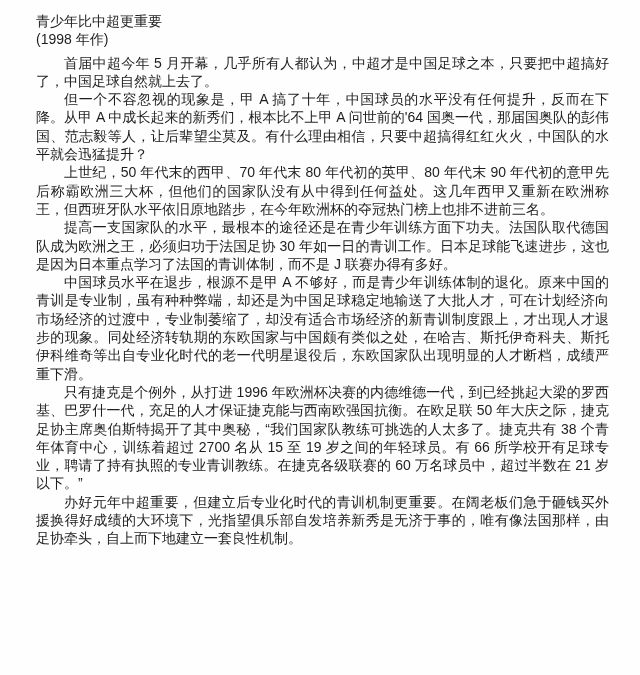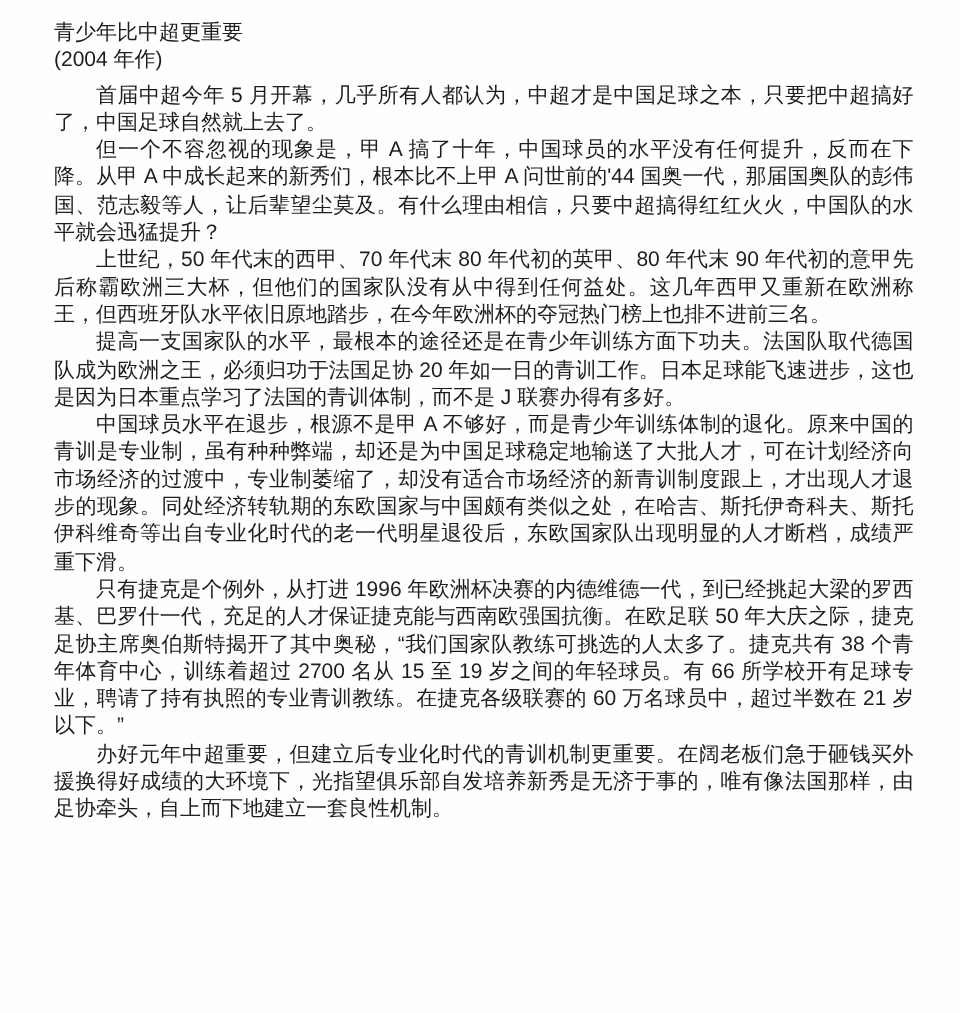--- a/index.html
+++ b/index.html
@@ -36,23 +36,23 @@
   }
   .body-para {
     text-indent: 2em;
   }
 </style>
 </head>
 <body style="background: rgb(254, 254, 254);">
 
 <div class="doc" style="color: rgb(29, 29, 29);">
   <p class="head-line">青少年比中超更重要</p>
-  <p class="head-line">(2004 年作)</p>
+  <p class="head-line">(1998 年作)</p>
   <div class="para-block">
     <p class="body-para">首届中超今年 5 月开幕，几乎所有人都认为，中超才是中国足球之本，只要把中超搞好了，中国足球自然就上去了。</p>
-    <p class="body-para">但一个不容忽视的现象是，甲 A 搞了十年，中国球员的水平没有任何提升，反而在下降。从甲 A 中成长起来的新秀们，根本比不上甲 A 问世前的'44 国奥一代，那届国奥队的彭伟国、范志毅等人，让后辈望尘莫及。有什么理由相信，只要中超搞得红红火火，中国队的水平就会迅猛提升？</p>
+    <p class="body-para">但一个不容忽视的现象是，甲 A 搞了十年，中国球员的水平没有任何提升，反而在下降。从甲 A 中成长起来的新秀们，根本比不上甲 A 问世前的'64 国奥一代，那届国奥队的彭伟国、范志毅等人，让后辈望尘莫及。有什么理由相信，只要中超搞得红红火火，中国队的水平就会迅猛提升？</p>
     <p class="body-para">上世纪，50 年代末的西甲、70 年代末 80 年代初的英甲、80 年代末 90 年代初的意甲先后称霸欧洲三大杯，但他们的国家队没有从中得到任何益处。这几年西甲又重新在欧洲称王，但西班牙队水平依旧原地踏步，在今年欧洲杯的夺冠热门榜上也排不进前三名。</p>
-    <p class="body-para">提高一支国家队的水平，最根本的途径还是在青少年训练方面下功夫。法国队取代德国队成为欧洲之王，必须归功于法国足协 20 年如一日的青训工作。日本足球能飞速进步，这也是因为日本重点学习了法国的青训体制，而不是 J 联赛办得有多好。</p>
+    <p class="body-para">提高一支国家队的水平，最根本的途径还是在青少年训练方面下功夫。法国队取代德国队成为欧洲之王，必须归功于法国足协 30 年如一日的青训工作。日本足球能飞速进步，这也是因为日本重点学习了法国的青训体制，而不是 J 联赛办得有多好。</p>
     <p class="body-para">中国球员水平在退步，根源不是甲 A 不够好，而是青少年训练体制的退化。原来中国的青训是专业制，虽有种种弊端，却还是为中国足球稳定地输送了大批人才，可在计划经济向市场经济的过渡中，专业制萎缩了，却没有适合市场经济的新青训制度跟上，才出现人才退步的现象。同处经济转轨期的东欧国家与中国颇有类似之处，在哈吉、斯托伊奇科夫、斯托伊科维奇等出自专业化时代的老一代明星退役后，东欧国家队出现明显的人才断档，成绩严重下滑。</p>
     <p class="body-para">只有捷克是个例外，从打进 1996 年欧洲杯决赛的内德维德一代，到已经挑起大梁的罗西基、巴罗什一代，充足的人才保证捷克能与西南欧强国抗衡。在欧足联 50 年大庆之际，捷克足协主席奥伯斯特揭开了其中奥秘，“我们国家队教练可挑选的人太多了。捷克共有 38 个青年体育中心，训练着超过 2700 名从 15 至 19 岁之间的年轻球员。有 66 所学校开有足球专业，聘请了持有执照的专业青训教练。在捷克各级联赛的 60 万名球员中，超过半数在 21 岁以下。”</p>
     <p class="body-para">办好元年中超重要，但建立后专业化时代的青训机制更重要。在阔老板们急于砸钱买外援换得好成绩的大环境下，光指望俱乐部自发培养新秀是无济于事的，唯有像法国那样，由足协牵头，自上而下地建立一套良性机制。</p>
   </div>
 </div>
 
 </body></html>

